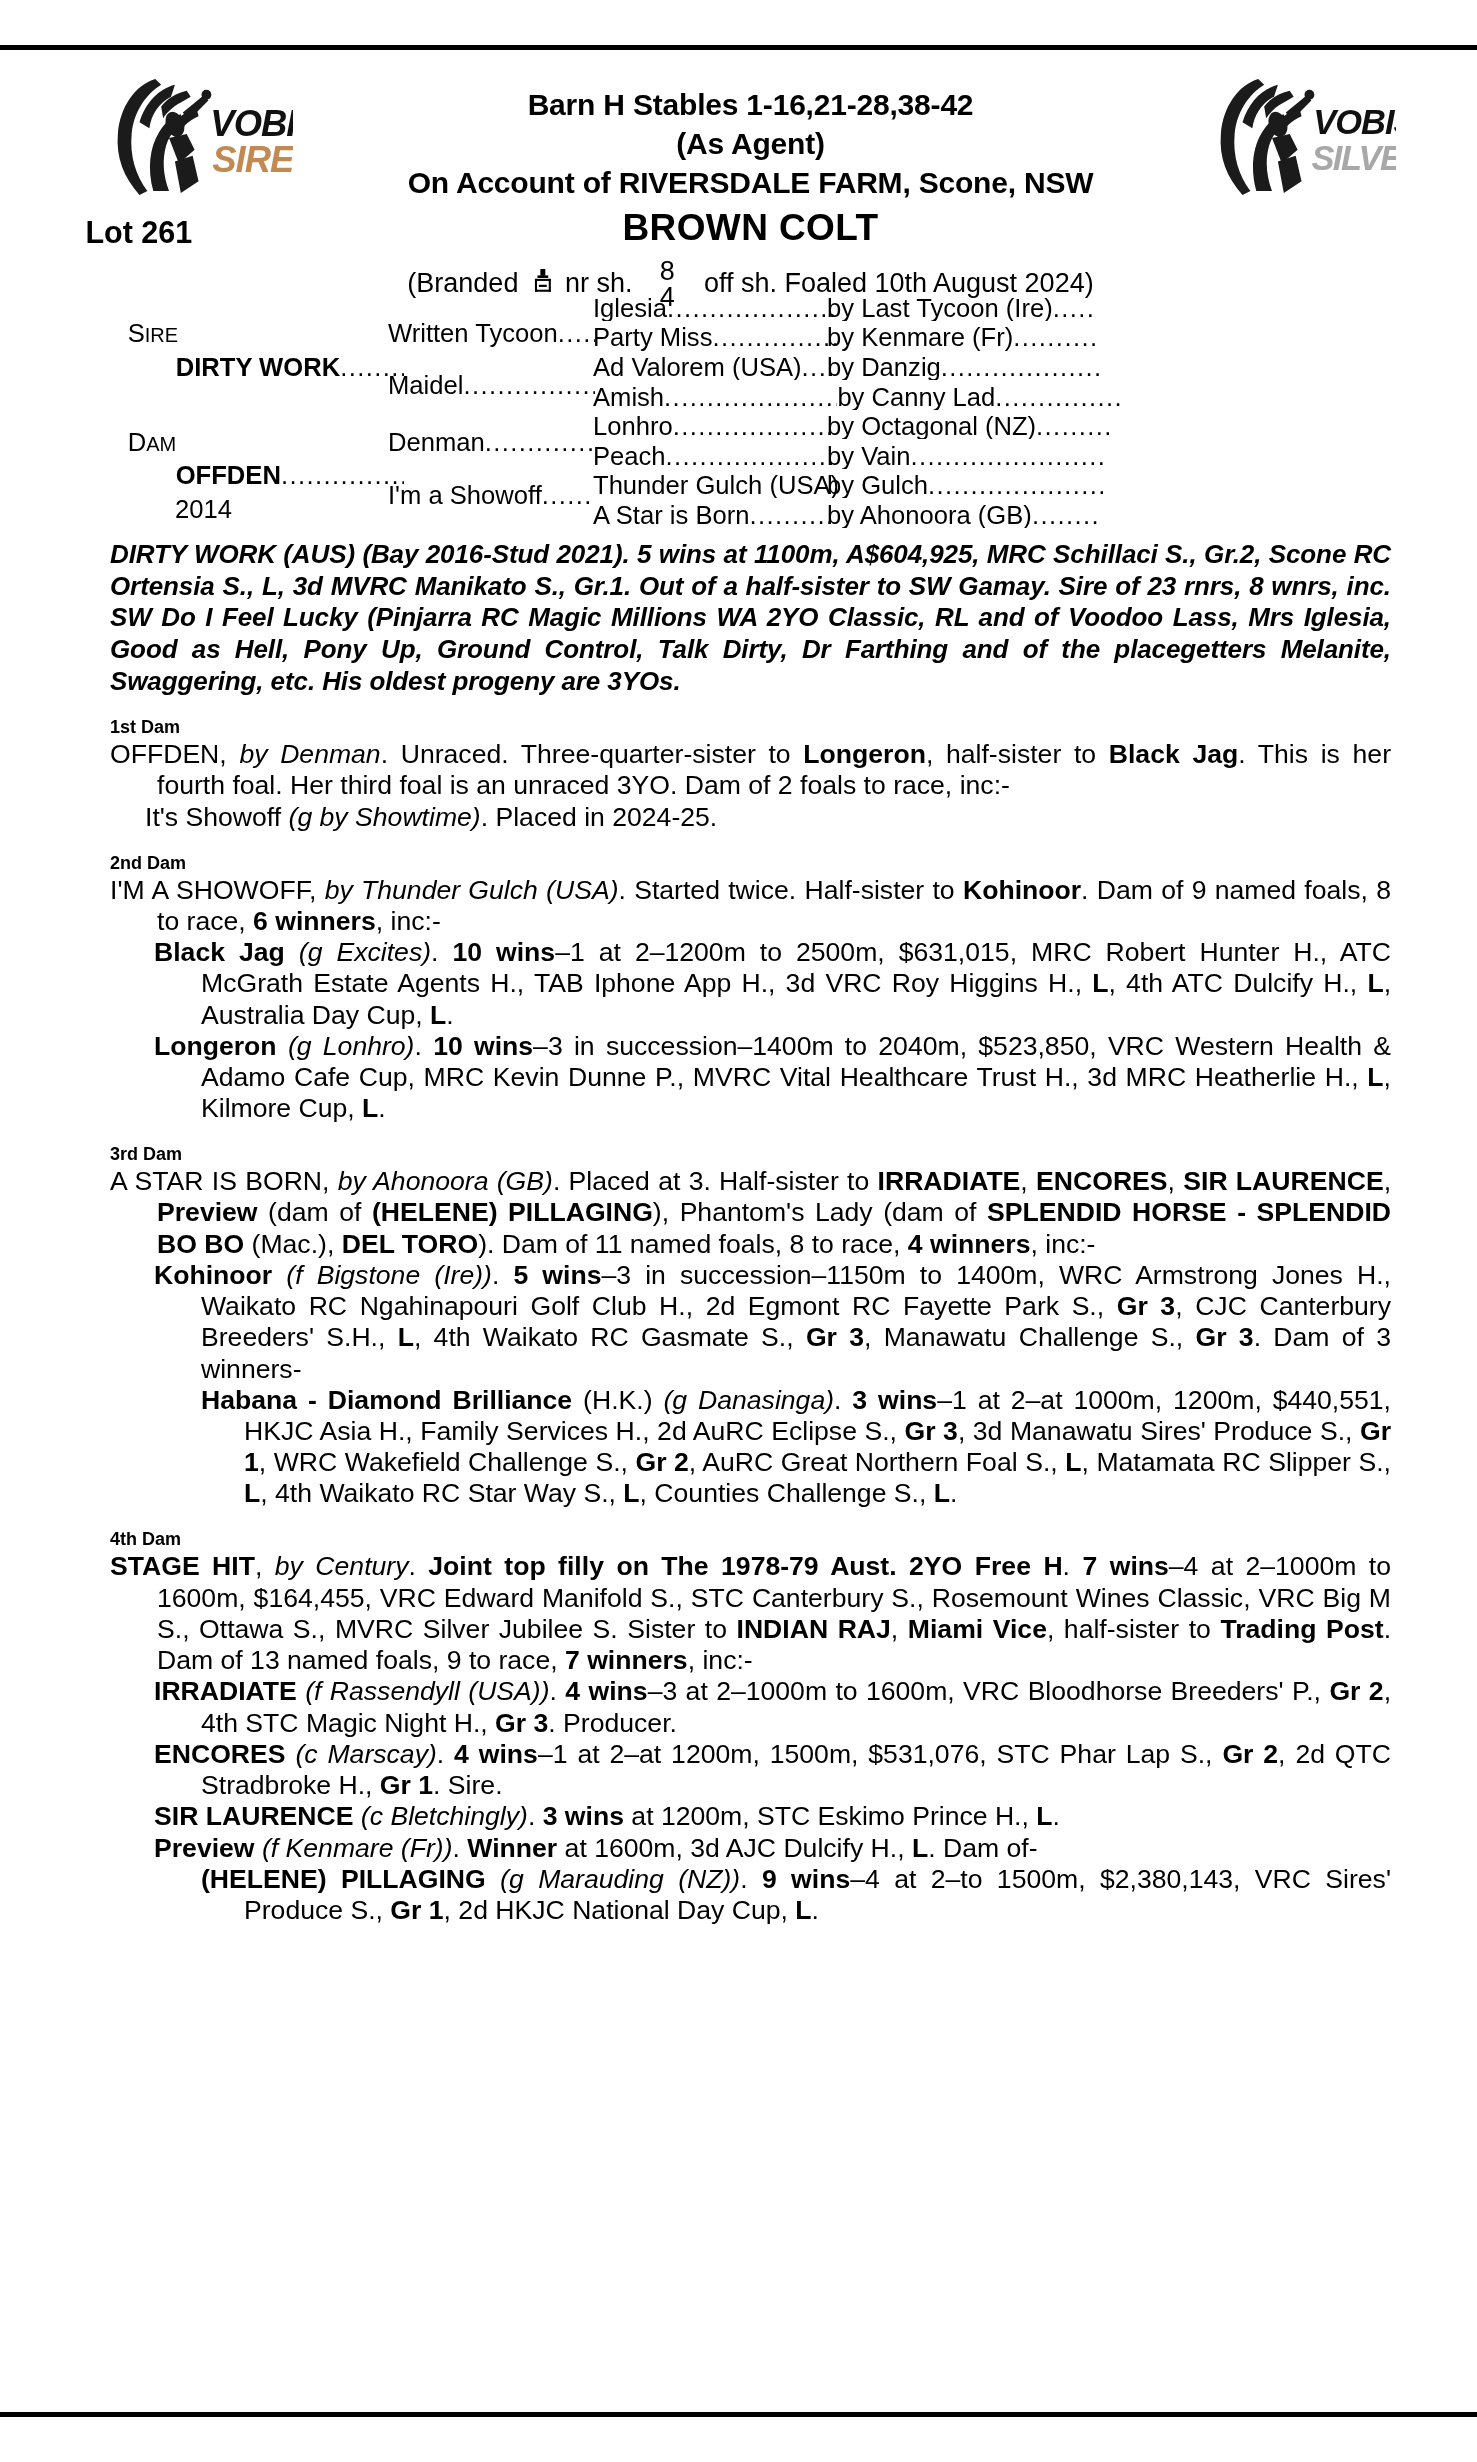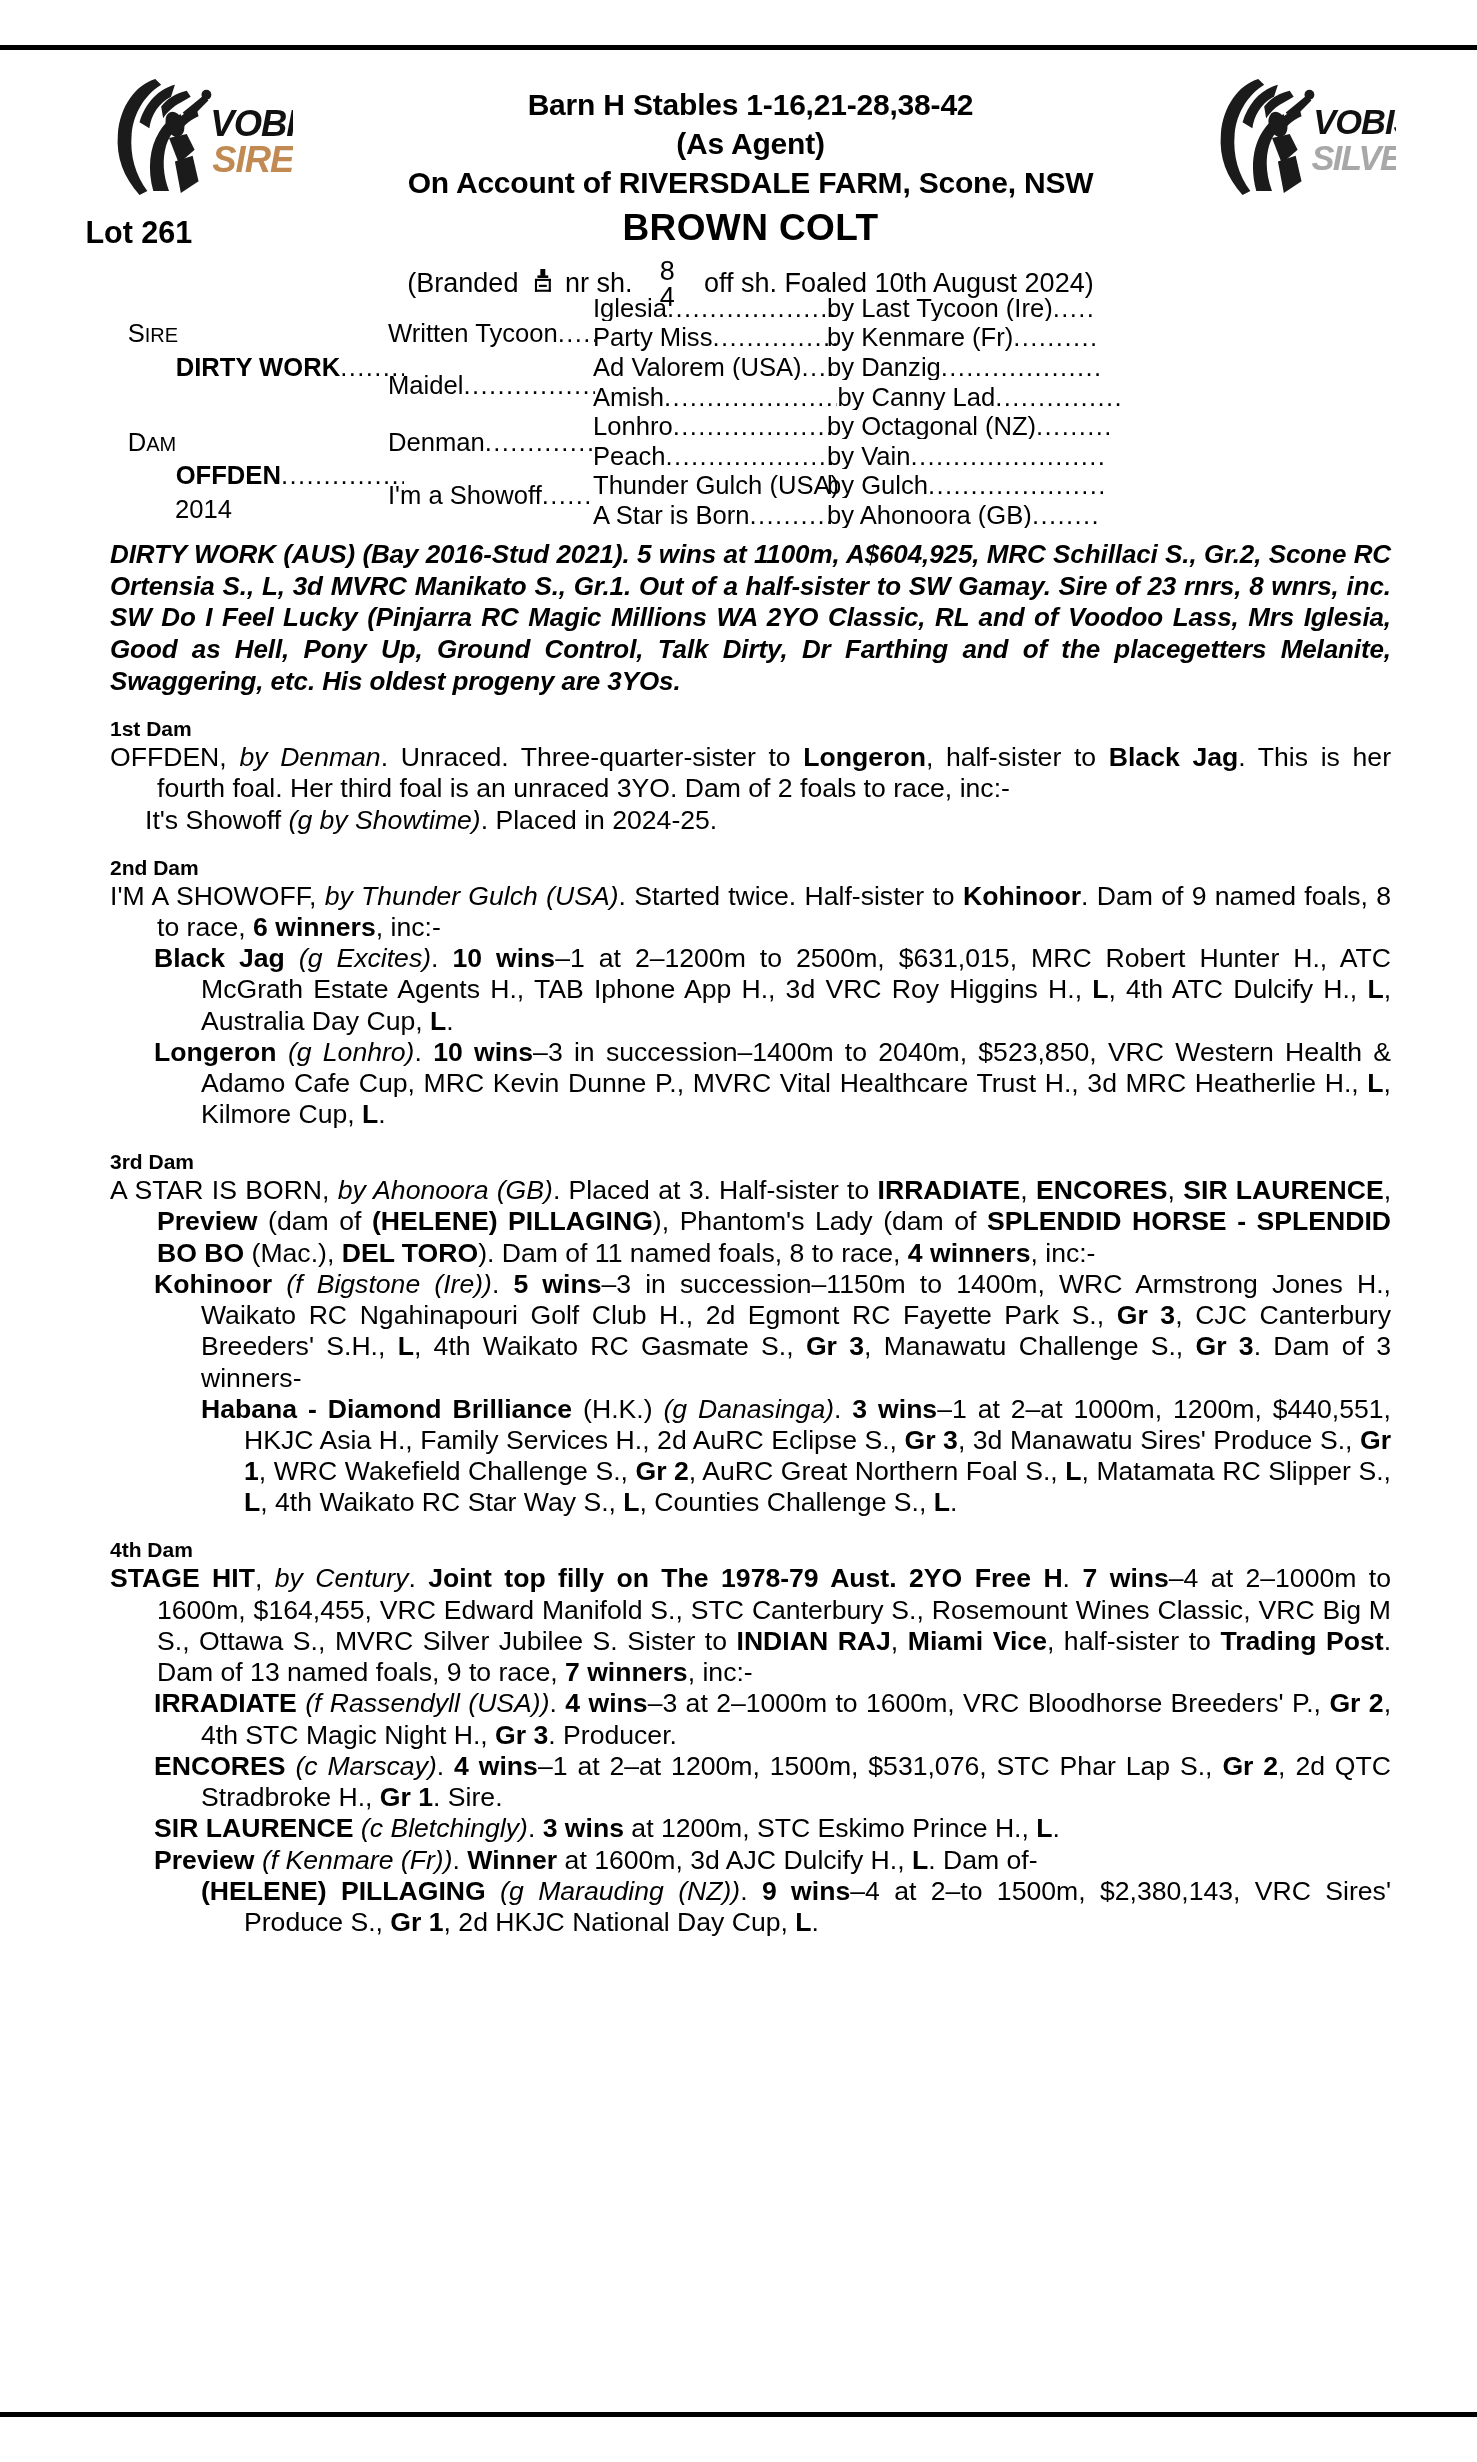--- a/index.html
+++ b/index.html
@@ -108,21 +108,21 @@
     margin-top:2px;
     font-style:italic;font-weight:bold;
     font-size:26px;
     line-height:1.22;
     text-align:justify;
     letter-spacing:-0.1px;
   }
 
   
   .damhead{
-    font-weight:bold;font-size:21px;
+    font-weight:bold;font-size:18px;
     margin-top:19.7px;margin-bottom:1px;
   }
   .para{
     font-size:26.6px;
     line-height:1.175;
     text-align:justify;
     margin:0;
   }
   .ind2{padding-left:91px;text-indent:-47px;}
   .ind4{padding-left:134px;text-indent:-43px;}

